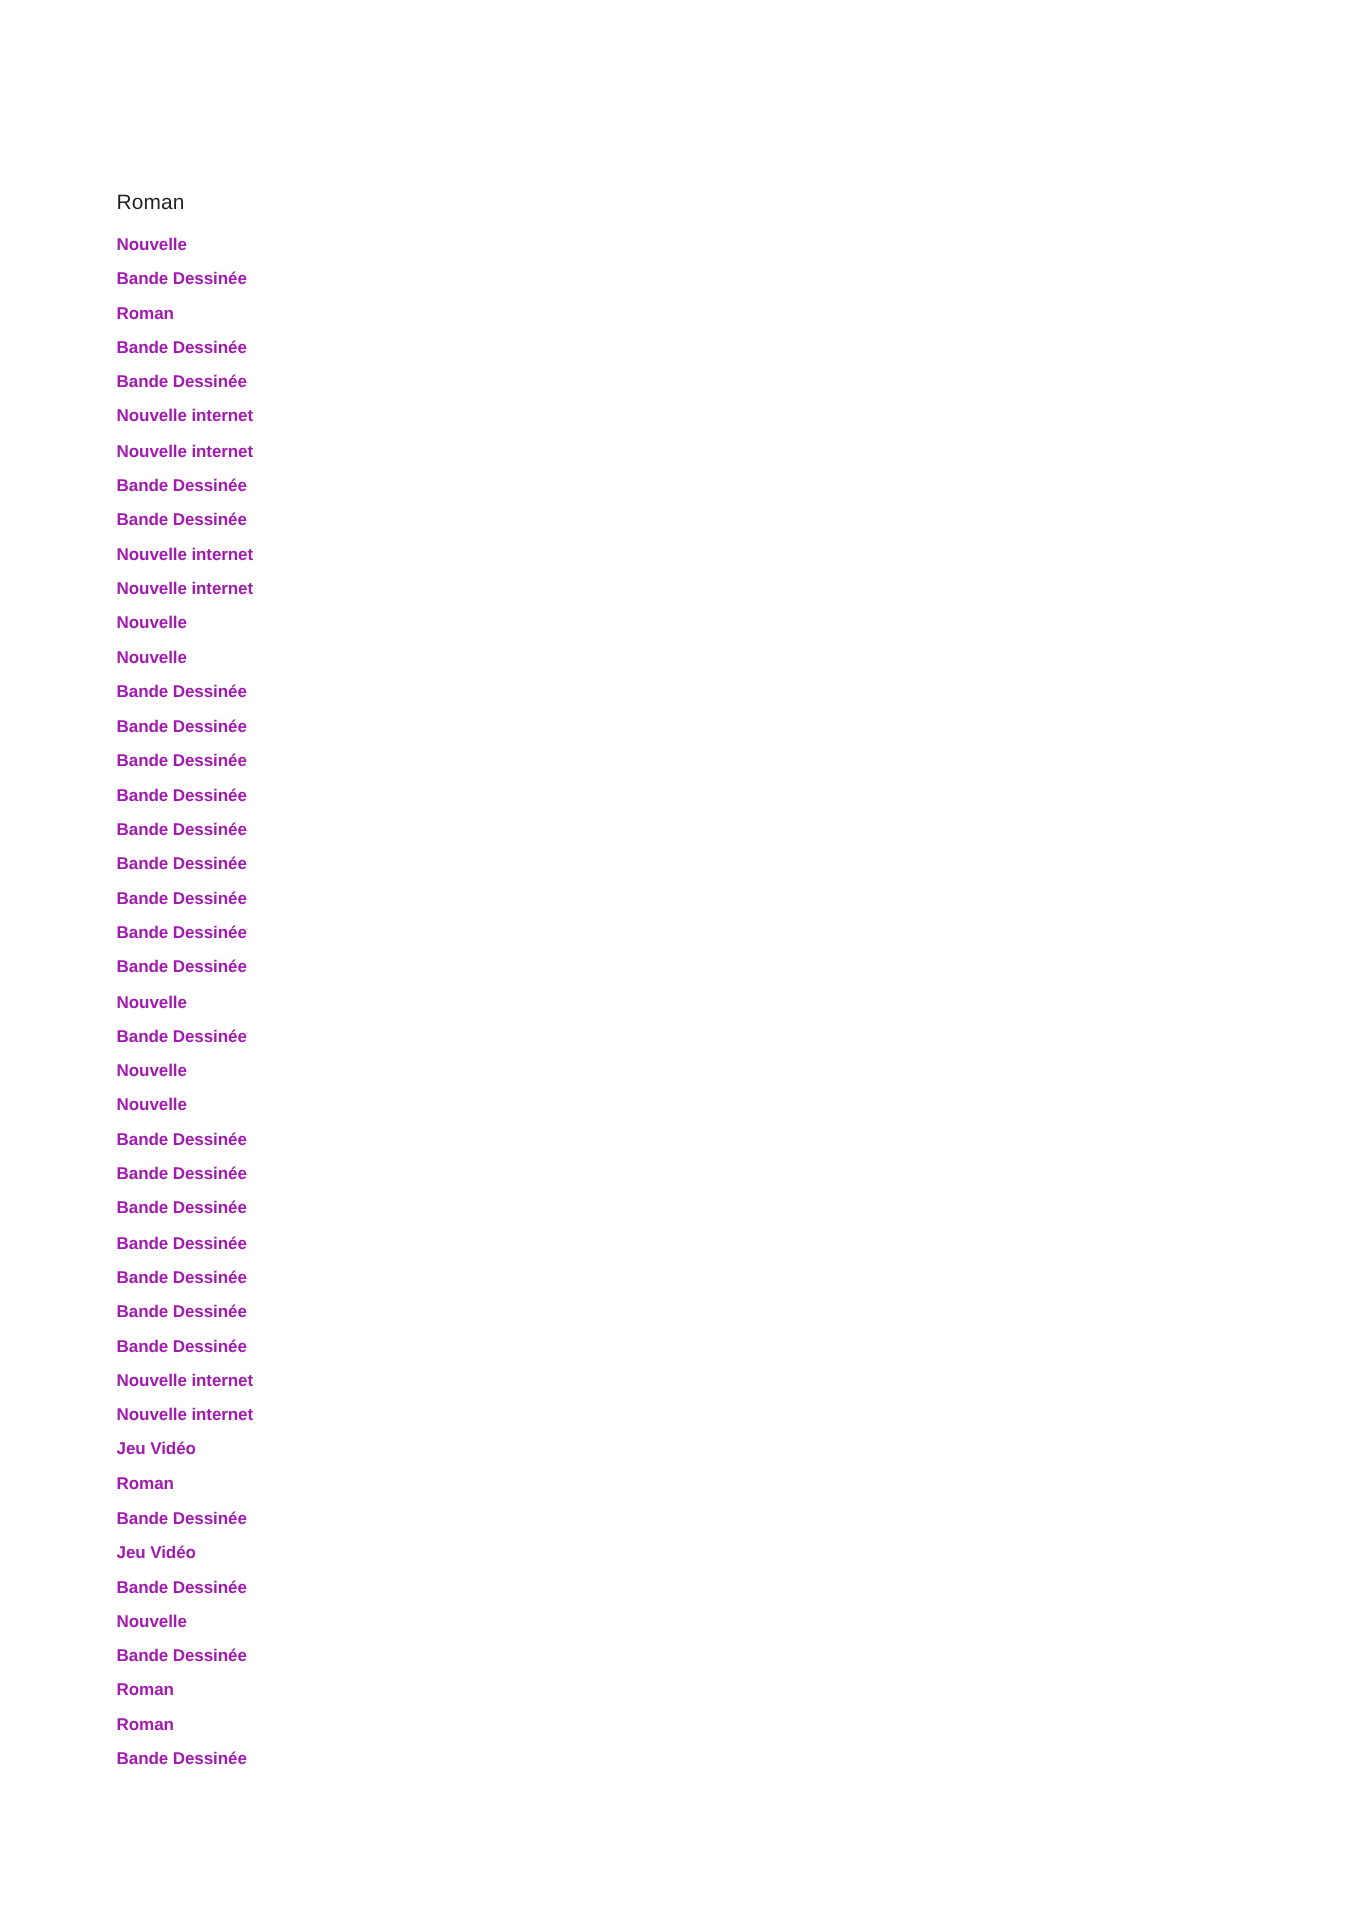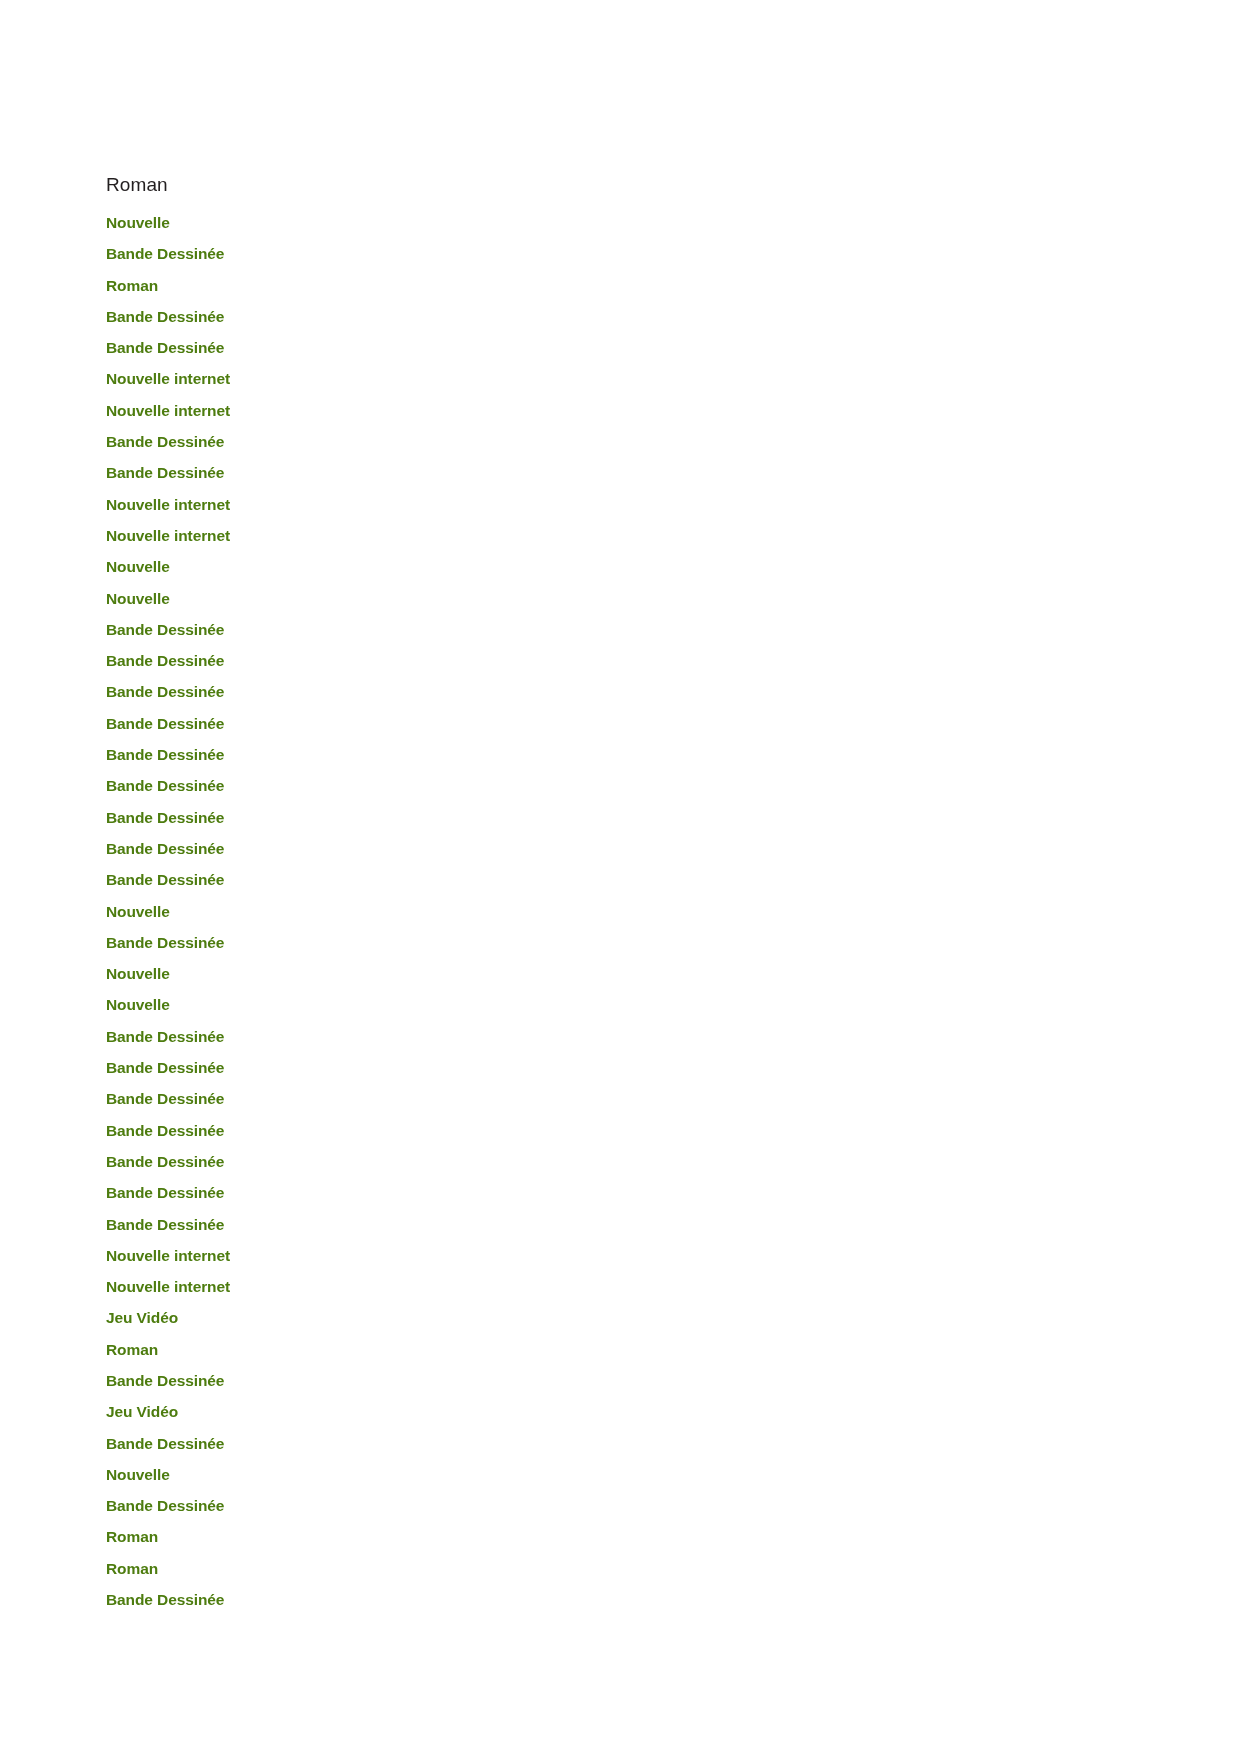--- a/index.html
+++ b/index.html
@@ -38,21 +38,21 @@
     letter-spacing: 0.1px;
   }
   .list {
     list-style: none;
     margin: 0;
     padding: 0;
   }
   .list-item {
     font-size: 15.5px;
     font-weight: bold;
-    color: #4d7c0f;
+    color: #a21caf;
     line-height: 31.3px;
     height: 31.3px;
     white-space: nowrap;
     letter-spacing: -0.1px;
   }
 </style>
 </head>
 <body>
 
 <div class="page">

